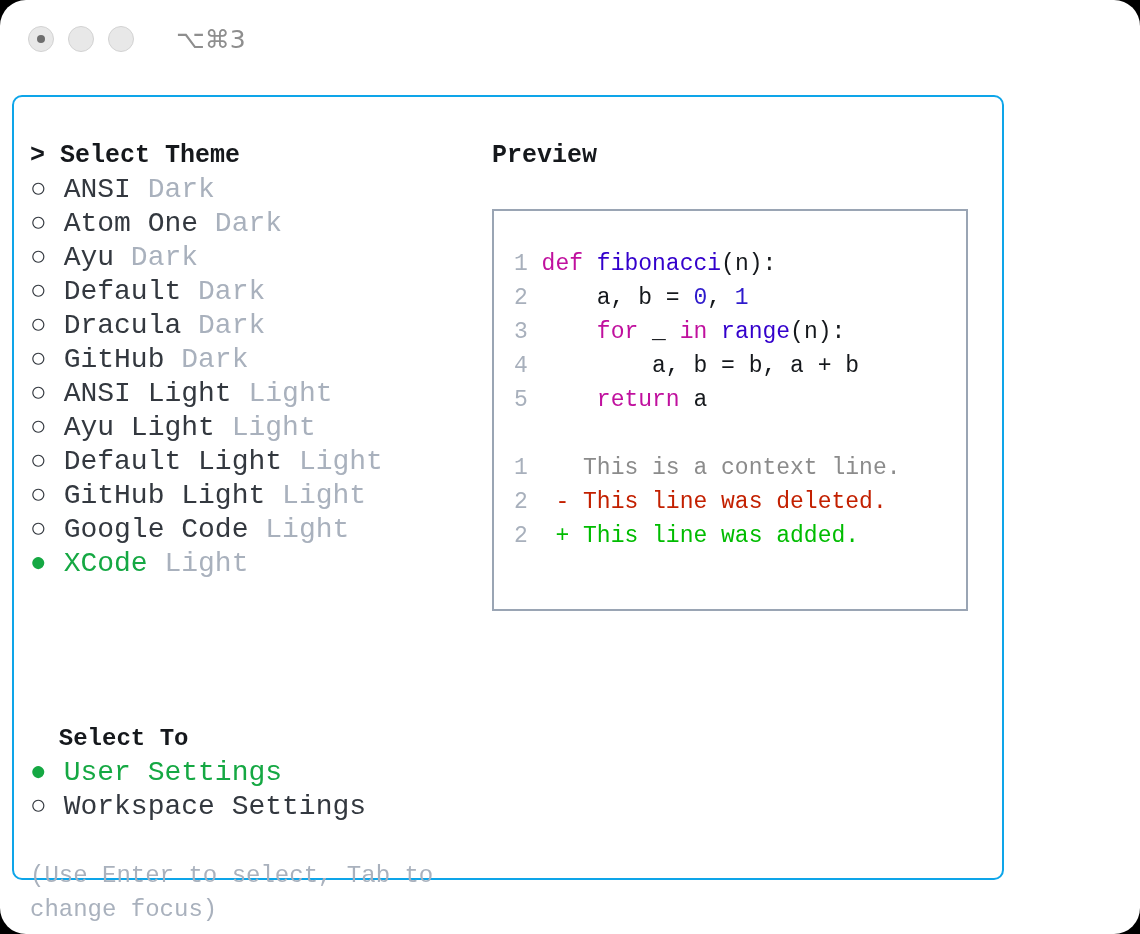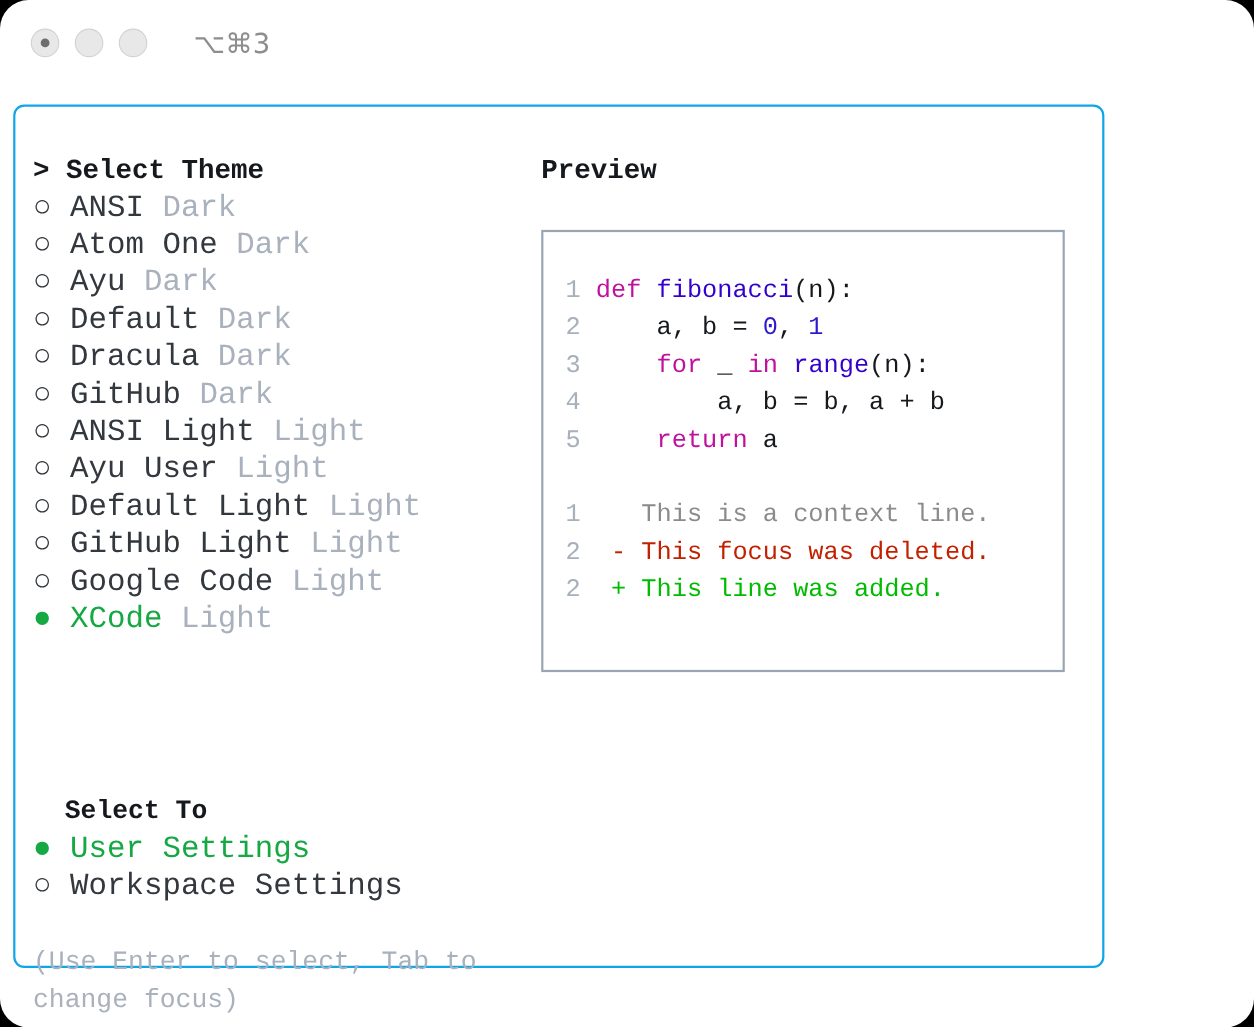--- a/index.html
+++ b/index.html
@@ -198,21 +198,21 @@
       <div id="theme-column">
         <div class="heading">&gt; Select Theme</div>
         <div id="theme-list">
             <div class="opt-row"><span class="bullet-off">○</span><span> </span><span class="">ANSI</span><span> </span><span class="opt-variant">Dark</span></div>
             <div class="opt-row"><span class="bullet-off">○</span><span> </span><span class="">Atom One</span><span> </span><span class="opt-variant">Dark</span></div>
             <div class="opt-row"><span class="bullet-off">○</span><span> </span><span class="">Ayu</span><span> </span><span class="opt-variant">Dark</span></div>
             <div class="opt-row"><span class="bullet-off">○</span><span> </span><span class="">Default</span><span> </span><span class="opt-variant">Dark</span></div>
             <div class="opt-row"><span class="bullet-off">○</span><span> </span><span class="">Dracula</span><span> </span><span class="opt-variant">Dark</span></div>
             <div class="opt-row"><span class="bullet-off">○</span><span> </span><span class="">GitHub</span><span> </span><span class="opt-variant">Dark</span></div>
             <div class="opt-row"><span class="bullet-off">○</span><span> </span><span class="">ANSI Light</span><span> </span><span class="opt-variant">Light</span></div>
-            <div class="opt-row"><span class="bullet-off">○</span><span> </span><span class="">Ayu User</span><span> </span><span class="opt-variant">Light</span></div>
+            <div class="opt-row"><span class="bullet-off">○</span><span> </span><span class="">Ayu Light</span><span> </span><span class="opt-variant">Light</span></div>
             <div class="opt-row"><span class="bullet-off">○</span><span> </span><span class="">Default Light</span><span> </span><span class="opt-variant">Light</span></div>
             <div class="opt-row"><span class="bullet-off">○</span><span> </span><span class="">GitHub Light</span><span> </span><span class="opt-variant">Light</span></div>
             <div class="opt-row"><span class="bullet-off">○</span><span> </span><span class="">Google Code</span><span> </span><span class="opt-variant">Light</span></div>
             <div class="opt-row"><span class="bullet-on">●</span><span> </span><span class="opt-name-selected">XCode</span><span> </span><span class="opt-variant">Light</span></div>
           </div>
       </div>
 
       <div id="applyto-block">
         <div class="applyto-label">&nbsp; <span>Select To</span></div>
         <div id="applyto-list">
@@ -229,21 +229,21 @@
           <div id="code-block">
               <div class="code-line"><span class="lineno">1 </span><span class="kw">def</span><span class="plain"> </span><span class="fn">fibonacci</span><span class="plain">(n):</span></div>
               <div class="code-line"><span class="lineno">2 </span><span class="plain">    a, b = </span><span class="num">0</span><span class="plain">, </span><span class="num">1</span></div>
               <div class="code-line"><span class="lineno">3 </span><span class="plain">    </span><span class="kw">for</span><span class="plain"> _ </span><span class="kw">in</span><span class="plain"> </span><span class="fn">range</span><span class="plain">(n):</span></div>
               <div class="code-line"><span class="lineno">4 </span><span class="plain">        a, b = b, a + b</span></div>
               <div class="code-line"><span class="lineno">5 </span><span class="plain">    </span><span class="kw">return</span><span class="plain"> a</span></div>
             </div>
           <div class="spacer-line"></div>
           <div id="diff-block">
               <div class="code-line"><span class="lineno">1 </span><span class="diff-ctx">   </span><span class="diff-ctx">This is a context line.</span></div>
-              <div class="code-line"><span class="lineno">2 </span><span class="diff-del"> - </span><span class="diff-del">This focus was deleted.</span></div>
+              <div class="code-line"><span class="lineno">2 </span><span class="diff-del"> - </span><span class="diff-del">This line was deleted.</span></div>
               <div class="code-line"><span class="lineno">2 </span><span class="diff-add"> + </span><span class="diff-add">This line was added.</span></div>
             </div>
         </div>
       </div>
 
     </div>
   </div>
 </div>
 
 </body></html>

